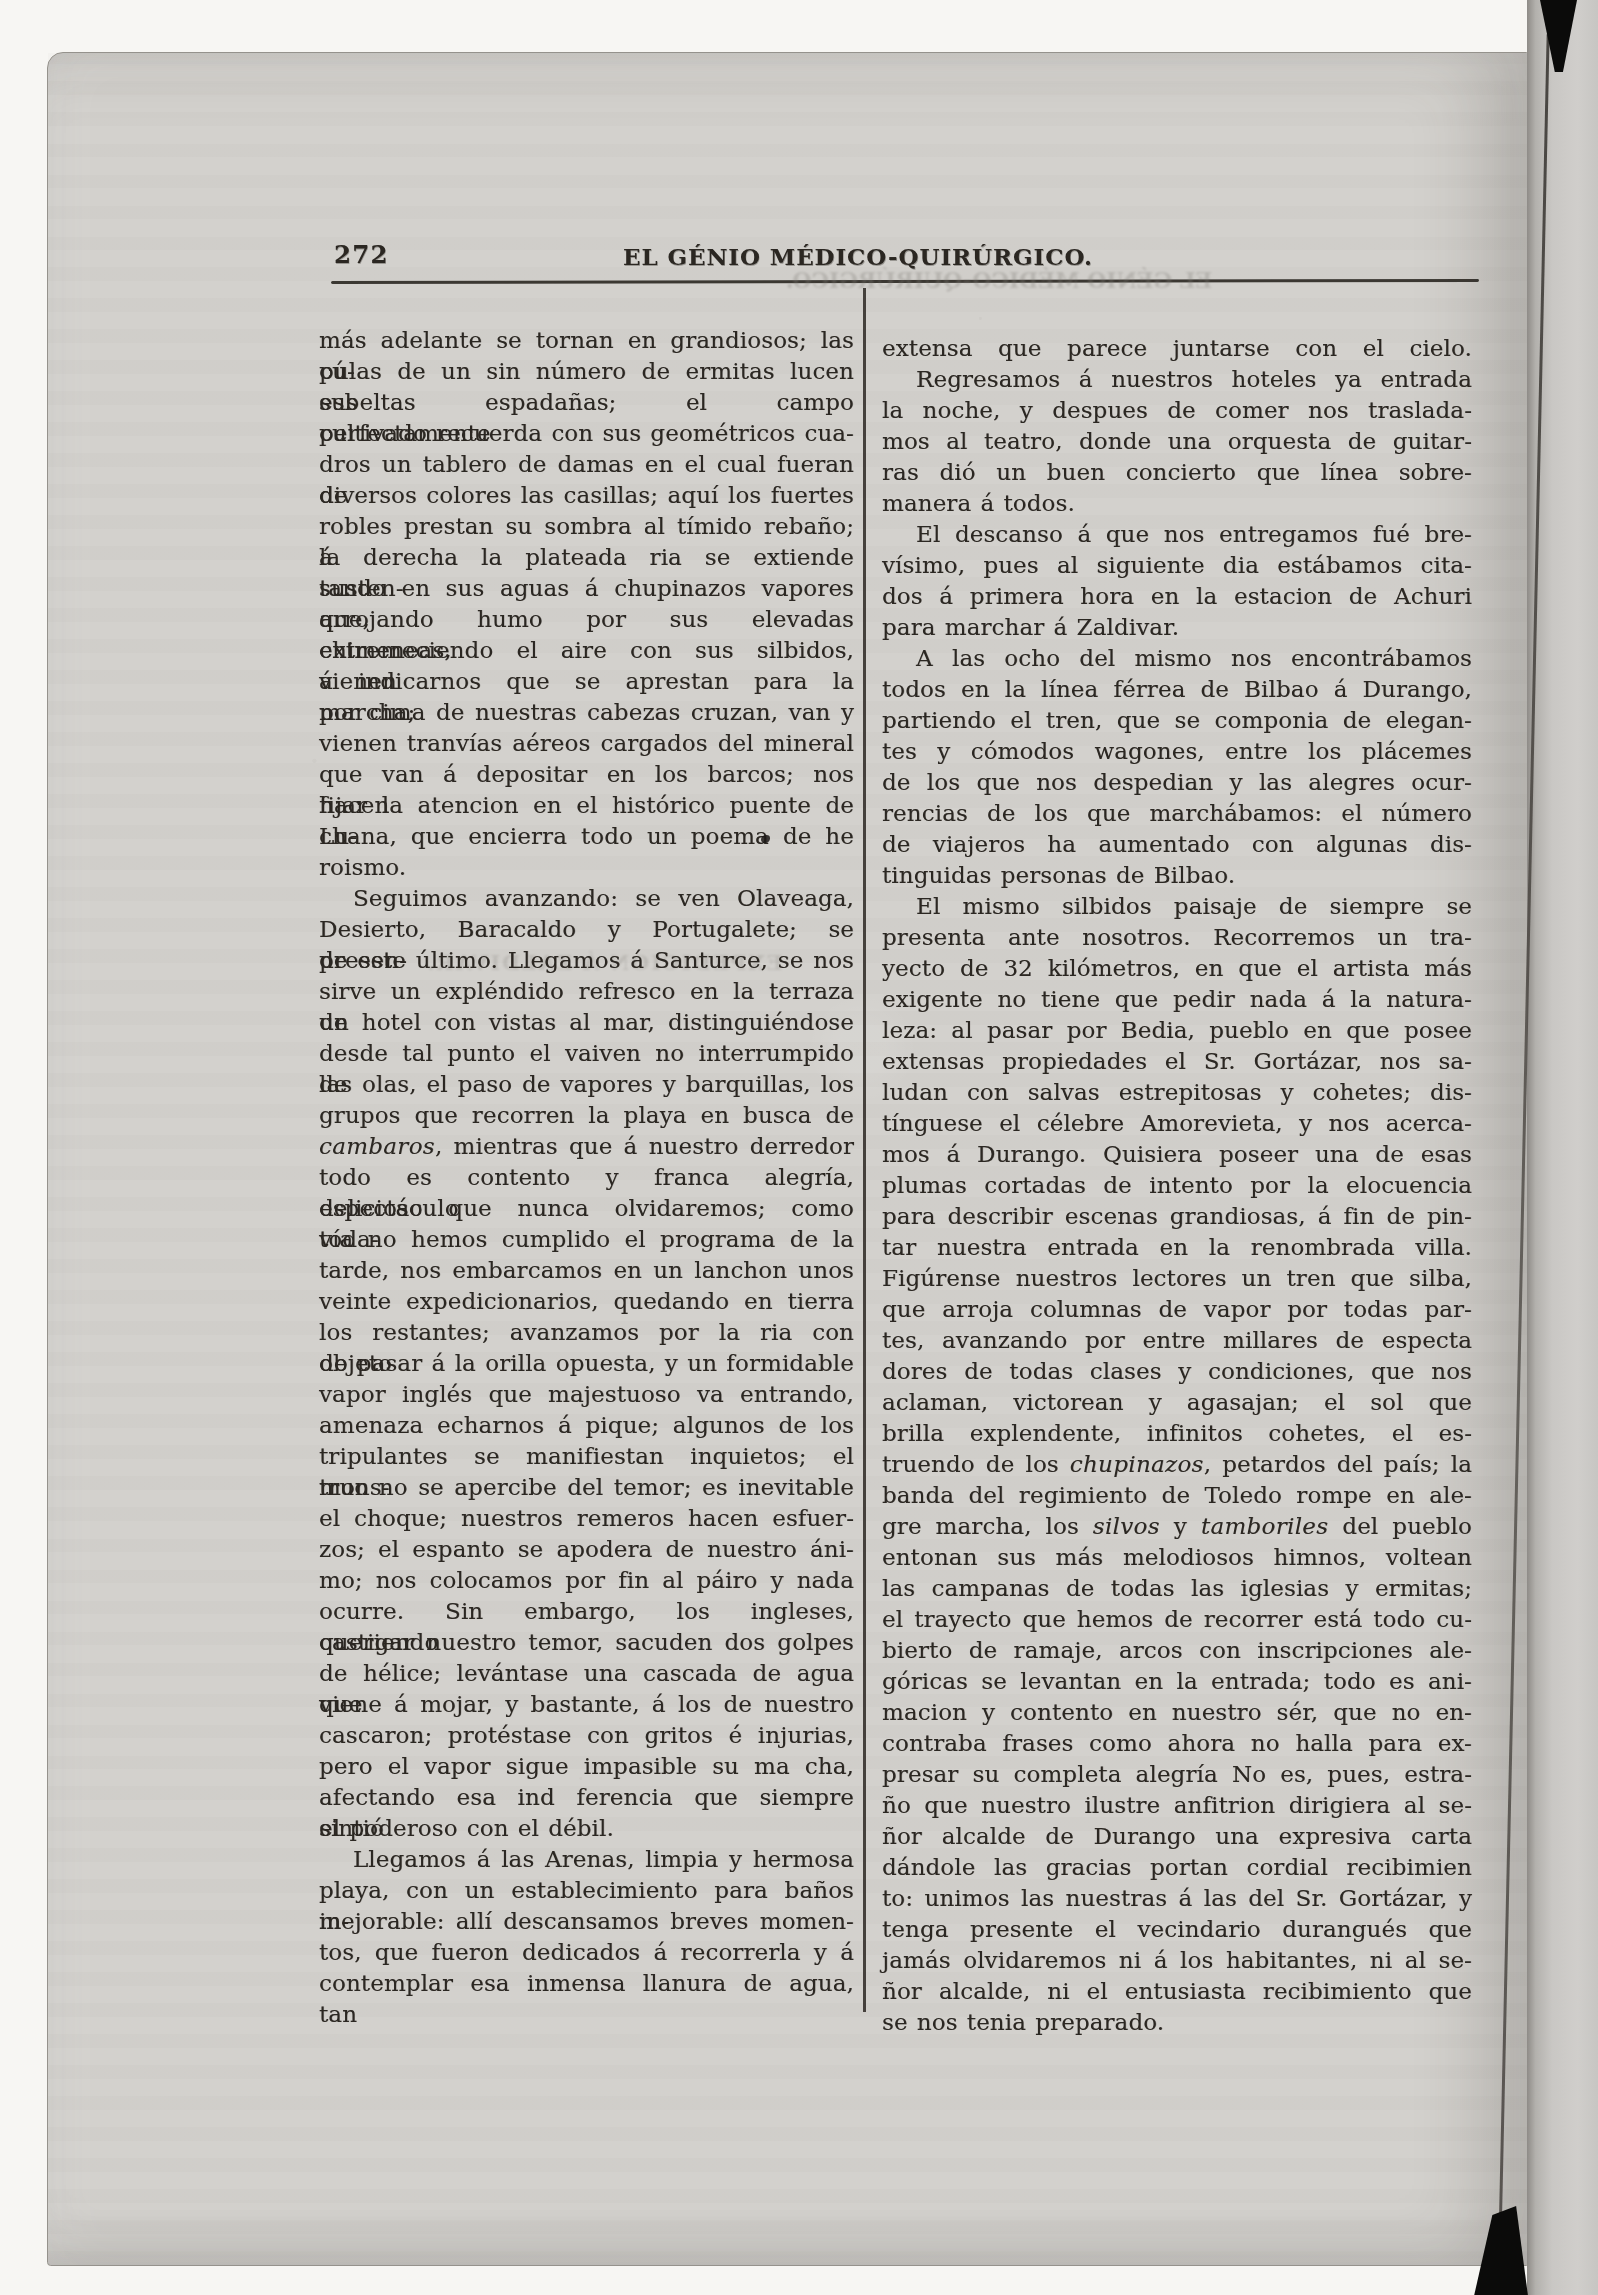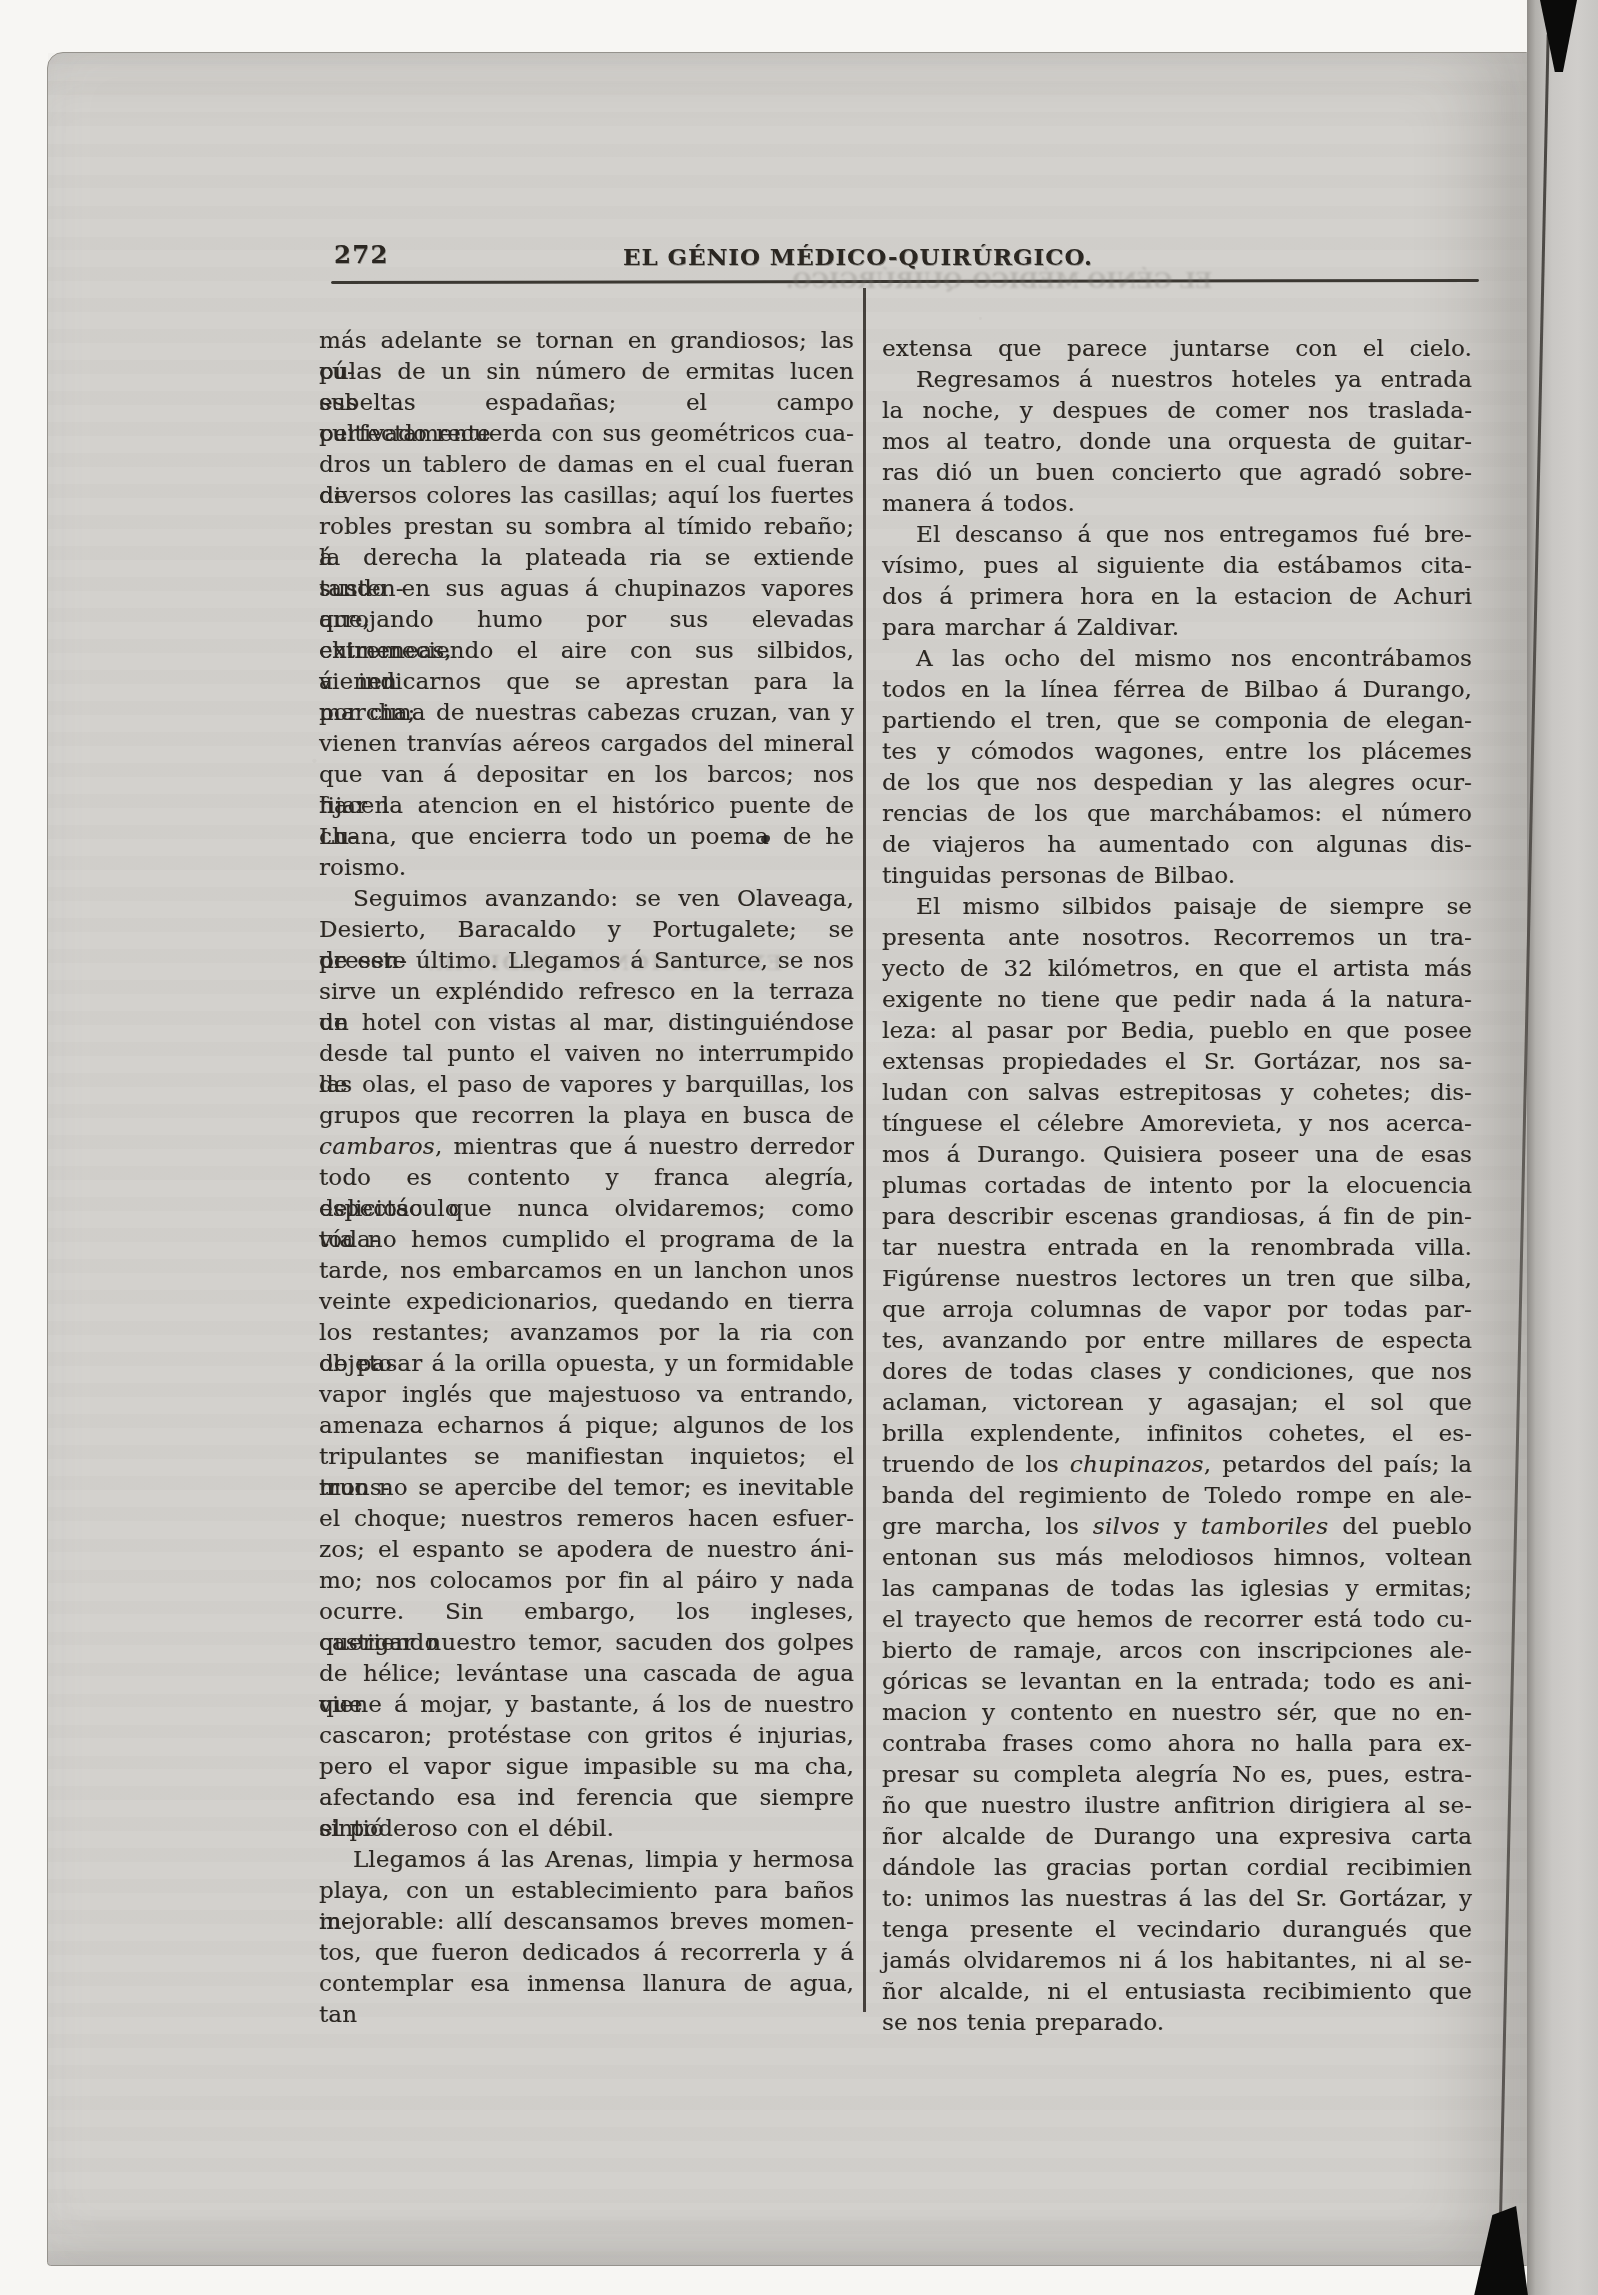--- a/index.html
+++ b/index.html
@@ -168,21 +168,21 @@
     <div class="tline">playa, con un establecimiento para baños in-</div>
     <div class="tline">mejorable: allí descansamos breves momen-</div>
     <div class="tline">tos, que fueron dedicados á recorrerla y á</div>
     <div class="tline">contemplar esa inmensa llanura de agua, tan</div>
   </div>
 <div class="col col-right">
     <div class="tline">extensa que parece juntarse con el cielo.</div>
     <div class="tline indent">Regresamos á nuestros hoteles ya entrada</div>
     <div class="tline">la noche, y despues de comer nos traslada-</div>
     <div class="tline">mos al teatro, donde una orquesta de guitar-</div>
-    <div class="tline">ras dió un buen concierto que agradó sobre-</div>
+    <div class="tline">ras dió un buen concierto que línea sobre-</div>
     <div class="tline flush">manera á todos.</div>
     <div class="tline indent">El descanso á que nos entregamos fué bre-</div>
     <div class="tline">vísimo, pues al siguiente dia estábamos cita-</div>
     <div class="tline">dos á primera hora en la estacion de Achuri</div>
     <div class="tline flush">para marchar á Zaldivar.</div>
     <div class="tline indent">A las ocho del mismo nos encontrábamos</div>
     <div class="tline">todos en la línea férrea de Bilbao á Durango,</div>
     <div class="tline">partiendo el tren, que se componia de elegan-</div>
     <div class="tline">tes y cómodos wagones, entre los plácemes</div>
     <div class="tline">de los que nos despedian y las alegres ocur-</div>

